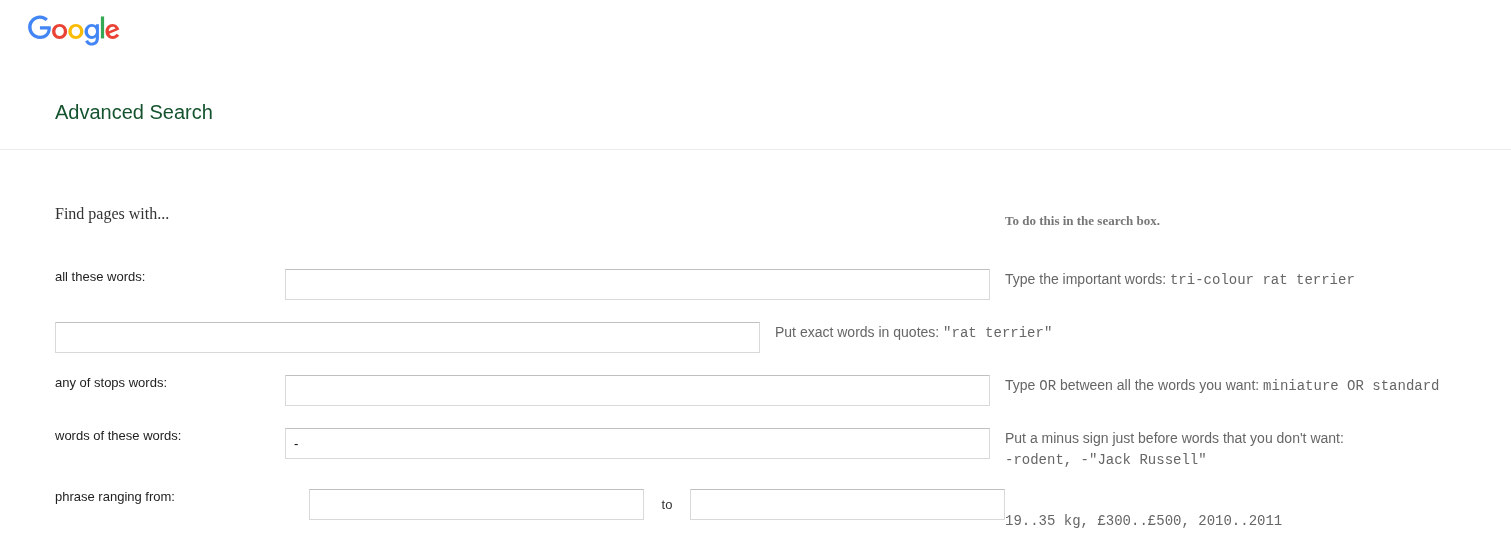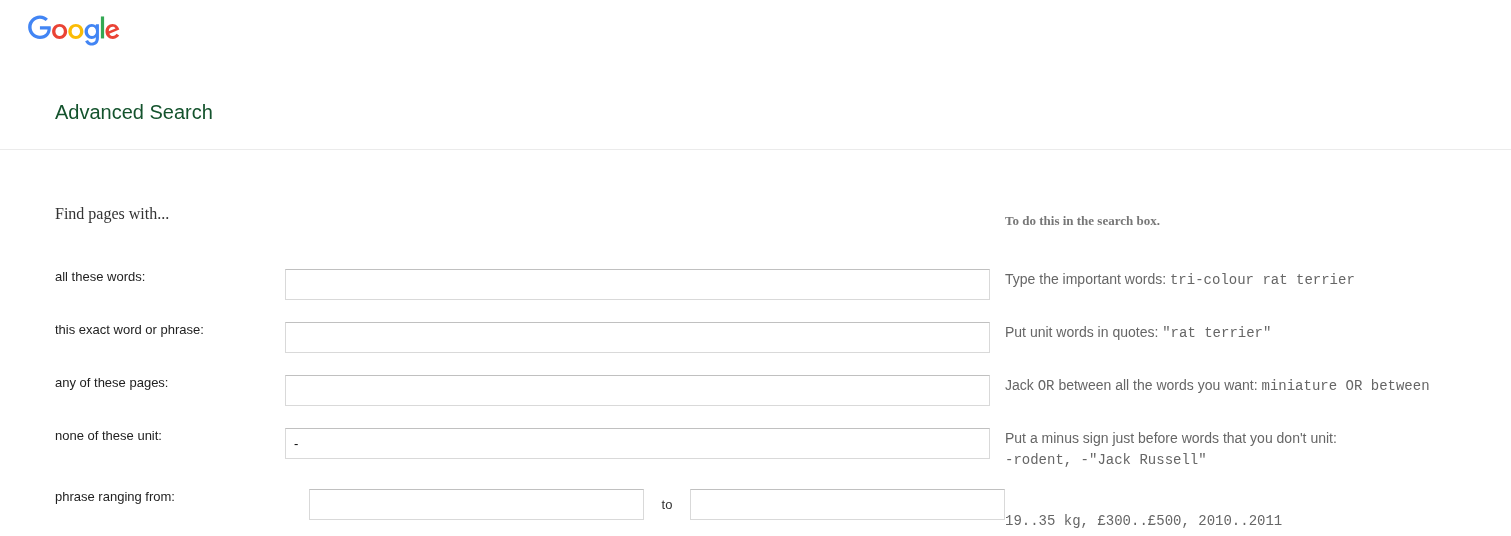--- a/index.html
+++ b/index.html
@@ -129,46 +129,45 @@
     <div class="form-label">all these words:</div>
     <div class="form-input-wrap">
       <input type="text" class="form-input" value="" style="">
     </div>
     <div class="form-hint">
       <span>Type the important words: </span><span class="mono">tri-colour rat terrier</span>
     </div>
   </div>
 
   <div class="form-row">
-    <div class="form-label">this exact word or phrase:</div>
     <div class="form-input-wrap">
       <input type="text" class="form-input" value="" style="">
     </div>
     <div class="form-hint">
-      <span>Put unit words in quotes: </span><span class="mono">"rat terrier"</span>
+      <span>Put exact words in quotes: </span><span class="mono">"rat terrier"</span>
     </div>
   </div>
 
   <div class="form-row">
-    <div class="form-label">any of these pages:</div>
+    <div class="form-label">any of stops words:</div>
     <div class="form-input-wrap">
       <input type="text" class="form-input" value="" style="">
     </div>
     <div class="form-hint">
-      <span>Jack </span><span class="mono">OR</span><span> between all the words you want: </span><span class="mono">miniature OR between</span>
+      <span>Type </span><span class="mono">OR</span><span> between all the words you want: </span><span class="mono">miniature OR standard</span>
     </div>
   </div>
 
   <div class="form-row">
-    <div class="form-label">none of these unit:</div>
+    <div class="form-label">words of these words:</div>
     <div class="form-input-wrap">
       <input type="text" class="form-input" value="-" style="">
     </div>
     <div class="form-hint">
-      <span>Put a minus sign just before words that you don't unit:</span><br><span class="mono">-rodent, -"Jack Russell"</span>
+      <span>Put a minus sign just before words that you don't want:</span><br><span class="mono">-rodent, -"Jack Russell"</span>
     </div>
   </div>
 
   <div class="form-row">
     <div class="form-label">phrase ranging from:</div>
     <div class="form-input-wrap">
       <div class="range-wrap">
         <input type="text" class="range-input" value="" style="">
         <span class="range-to">to</span>
         <input type="text" class="range-input" style="width: 315px;" value="">

